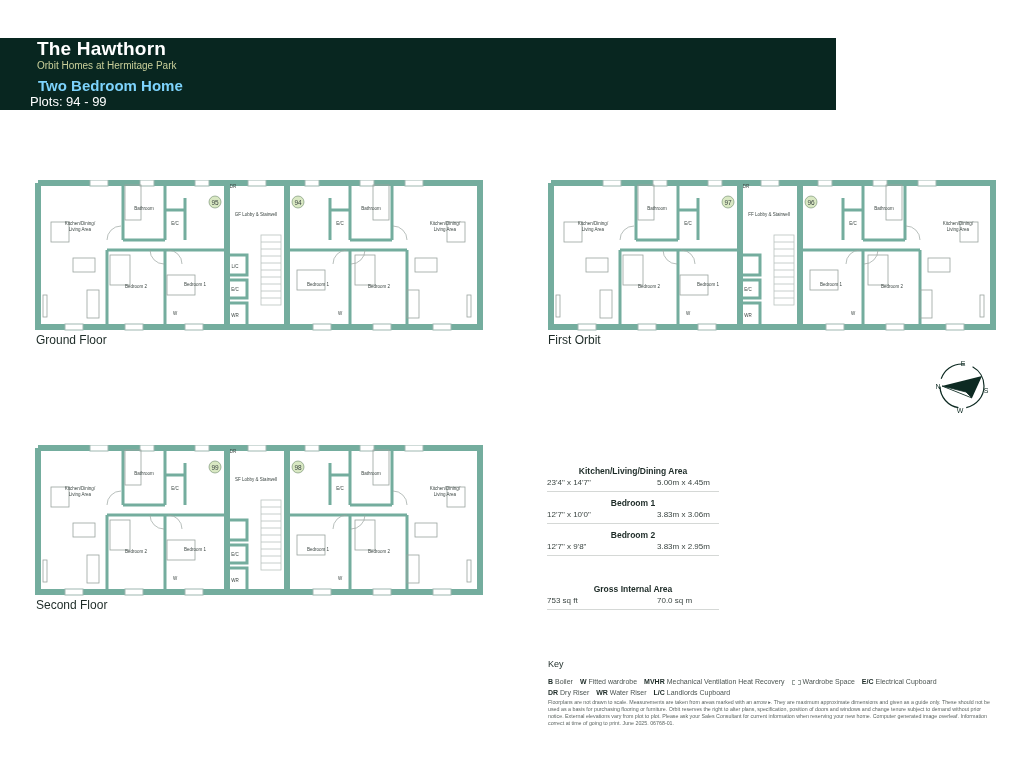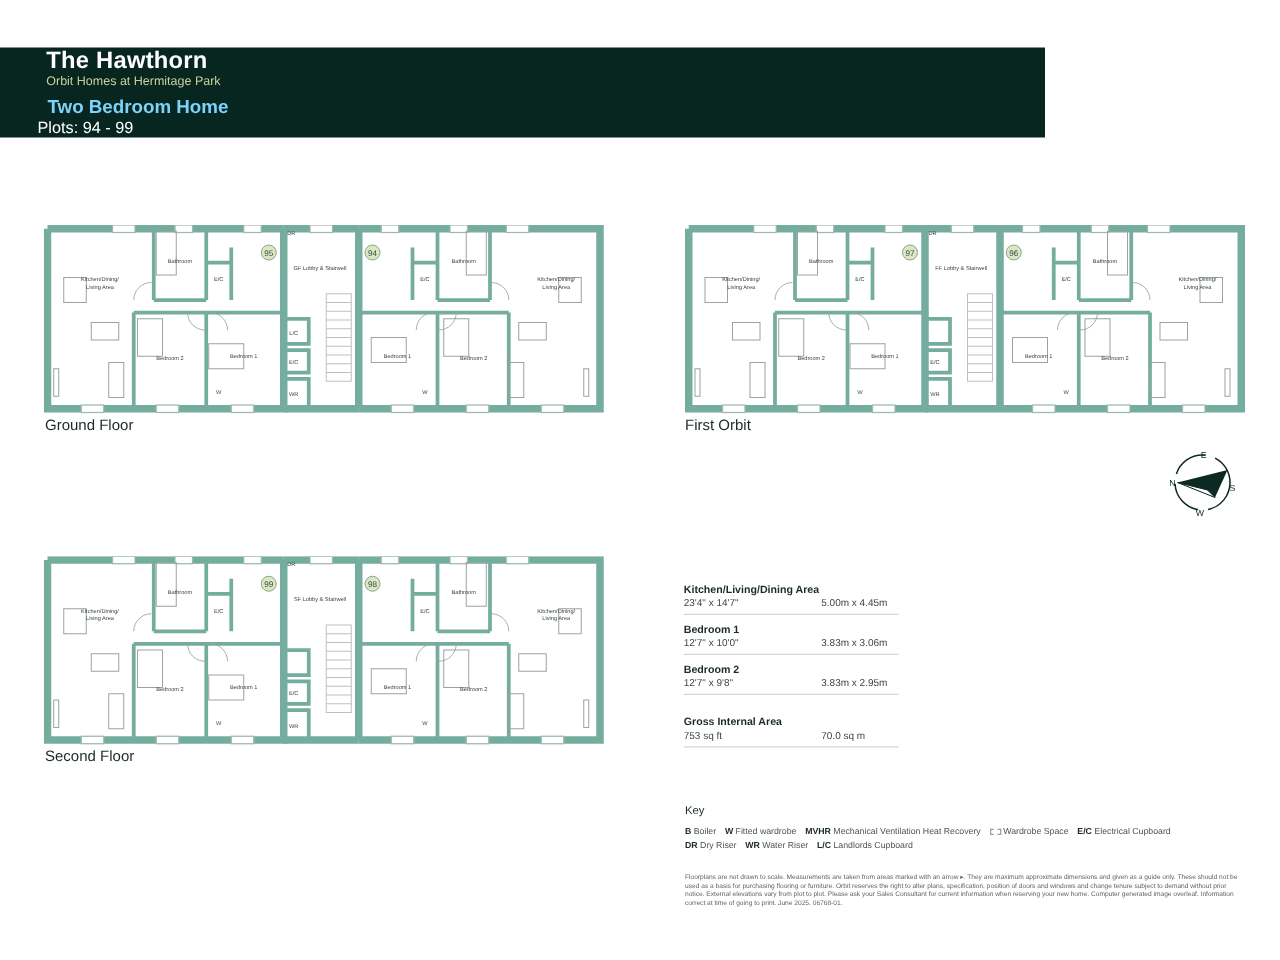--- a/index.html
+++ b/index.html
@@ -13,27 +13,27 @@
   .header .plots { position: absolute; left: 30px; top: 56px; font-size: 13px; color: #ffffff; }
 
   .plan { position: absolute; }
   .plan svg { display: block; }
   .floor-label { position: absolute; font-size: 12px; color: #1d2b27; text-align: center; }
 
   .compass { position: absolute; left: 930px; top: 356px; width: 64px; height: 60px; }
 
   .schedule { position: absolute; left: 547px; top: 466px; width: 172px; }
   .sched-item { border-bottom: 1px solid #d5d8d6; padding-bottom: 4px; margin-bottom: 6px; }
-  .sched-name { font-size: 8.5px; font-weight: bold; color: #1d2b27; }
+  .sched-name { font-size: 8.5px; font-weight: bold; color: #1d2b27; text-align: center; }
   .sched-row { display: flex; font-size: 8px; color: #3c4643; margin-top: 2px; }
   .sched-imp { width: 110px; }
-  .gia { margin-top: 16px; }
+  .gia { margin-top: 28px; }
 
   .key { position: absolute; left: 548px; top: 643px; width: 440px; }
-  .key-title { font-size: 9px; color: #1d2b27; margin-bottom: 7px; }
+  .key-title { font-size: 9px; color: #1d2b27; margin-bottom: 7px; margin-top: 16px; }
   .key-line { font-size: 7px; color: #4b5451; line-height: 11px; white-space: nowrap; }
   .key-line b { color: #1d2b27; }
   .key-entry { margin-right: 7px; }
   .wardrobe-box { display: inline-block; width: 9px; height: 5px; border: 1px dashed #9aa39f; vertical-align: middle; margin-right: 2px; }
 
   .disclaimer { position: absolute; left: 548px; top: 699px; width: 445px; font-size: 5.3px; line-height: 7px; color: #5d6562; }
 
   .lbl { font-family: "Liberation Sans", sans-serif; fill: #3c4643; }
 </style>
 </head>

